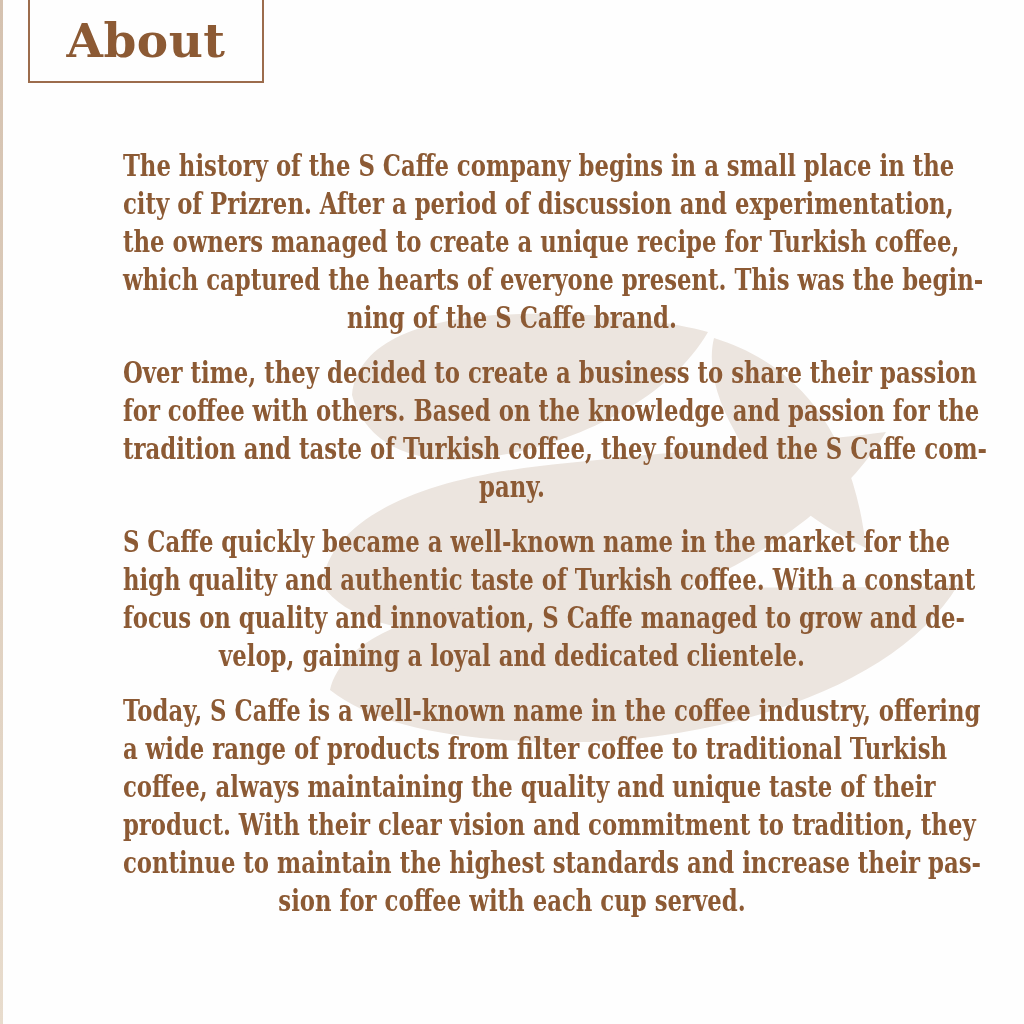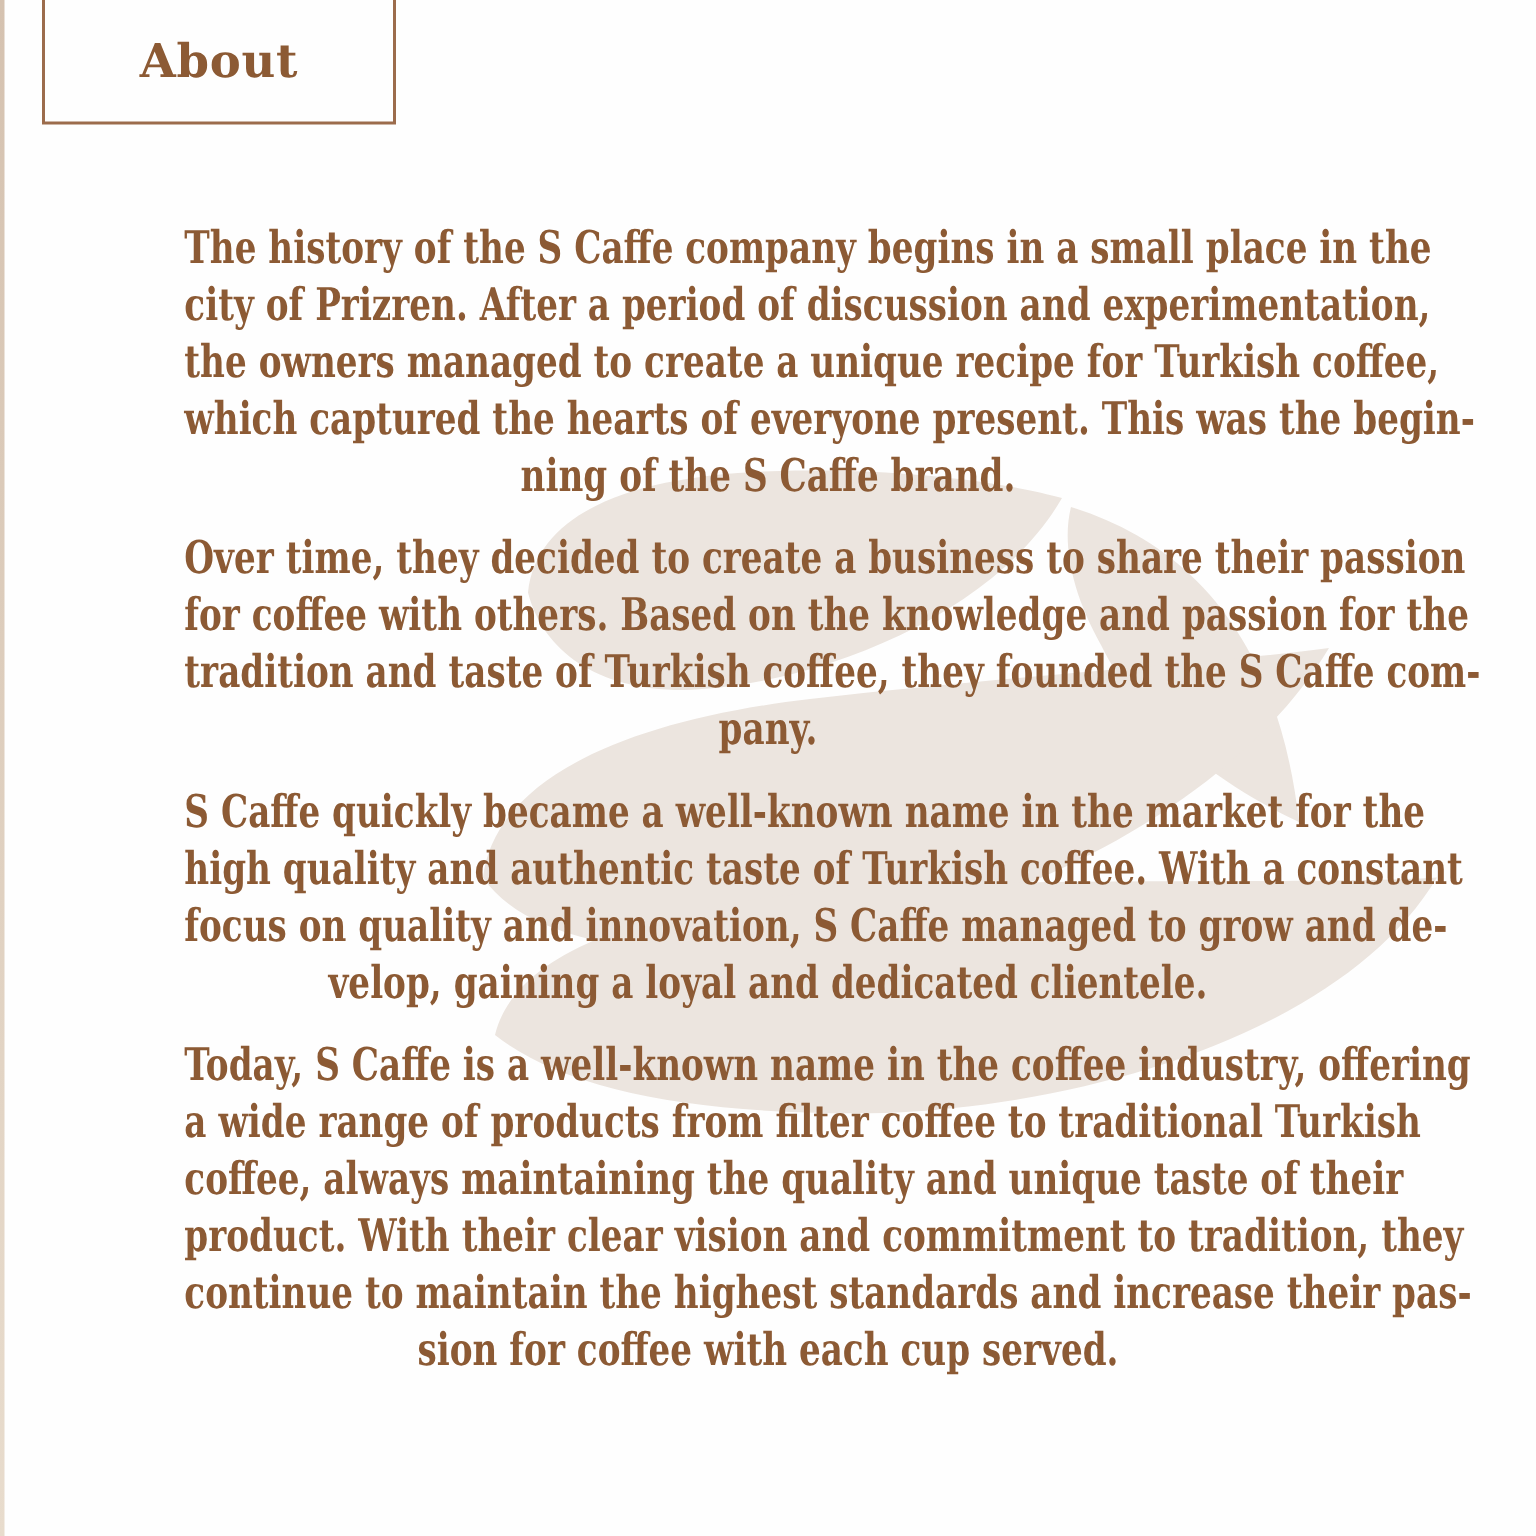--- a/index.html
+++ b/index.html
@@ -41,21 +41,21 @@
     left: 28px; top: -14px;
     width: 236px; height: 97px;
     border: 2px solid var(--border-brown);
     background: var(--bg);
     display: flex;
     align-items: center;
     justify-content: center;
     padding-top: 12px;
   }
   .title-text {
-    font-size: 31px;
+    font-size: 47px;
     font-weight: bold;
     color: var(--text-brown);
     letter-spacing: 0.5px;
   }
   .content {
     position: absolute;
     left: 0; right: 0;
     top: 147px;
     transform: scaleX(0.76);
     transform-origin: 50% 0;

